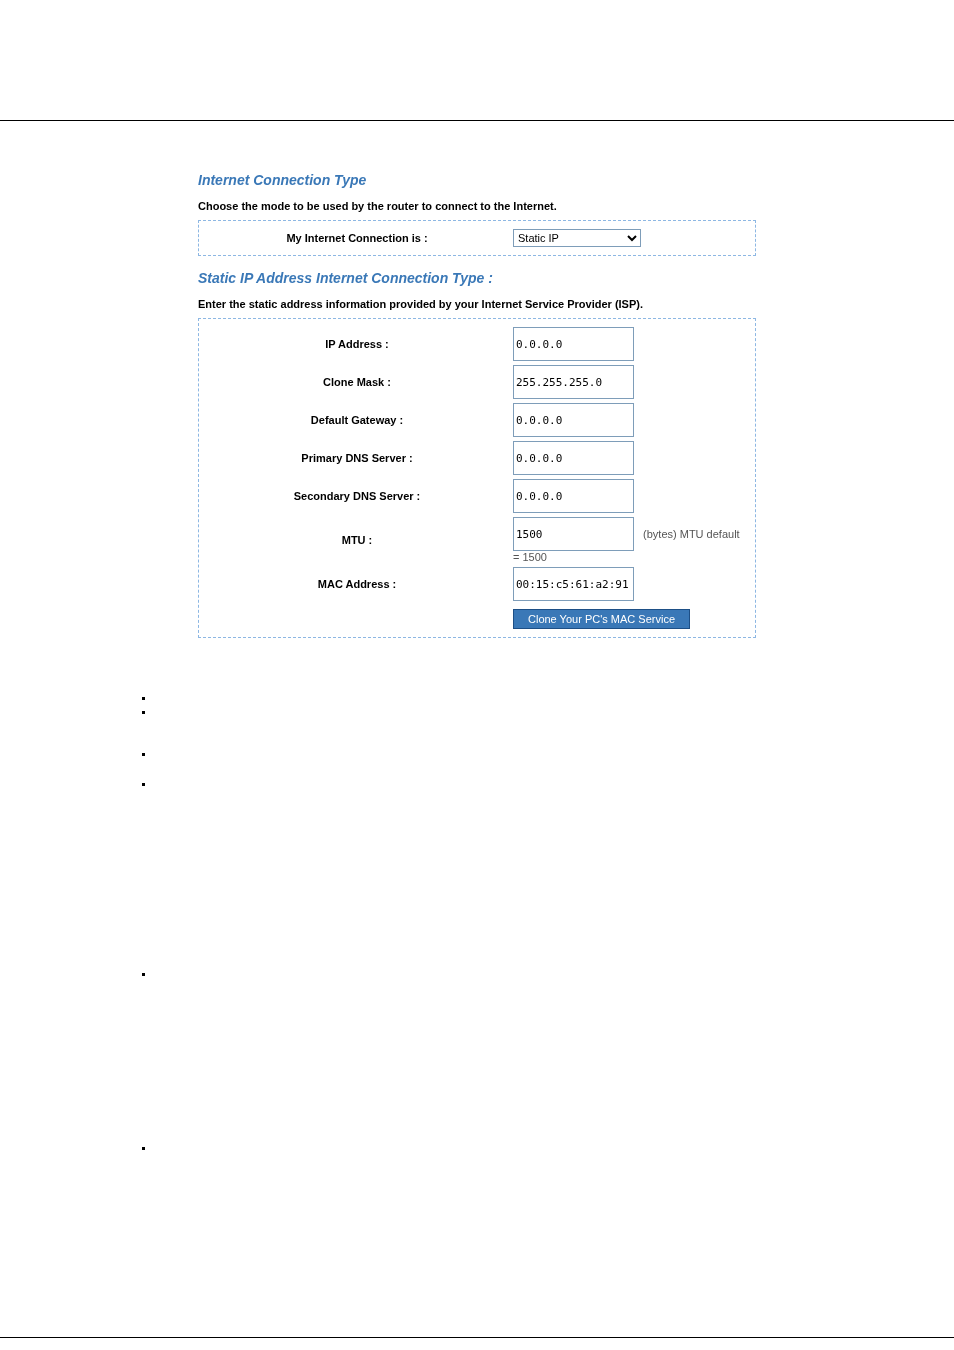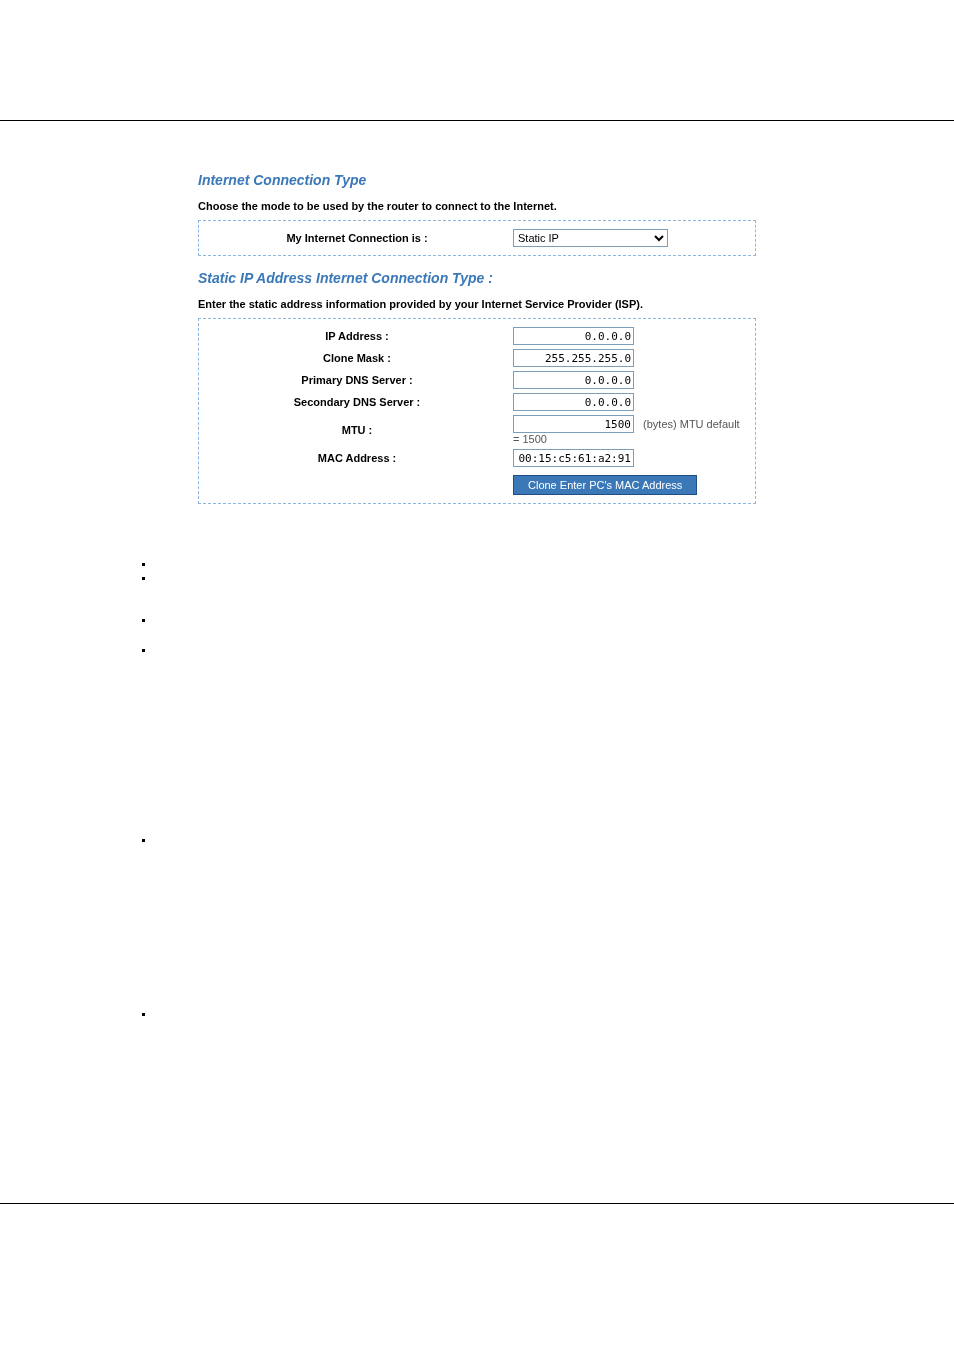--- a/index.html
+++ b/index.html
@@ -6,22 +6,22 @@
 .page{width:954px;margin:0 auto;position:relative;}
 hr.rule{border:none;border-top:1.5px solid #000;margin:0;}
 .content{padding:40px 132px 20px 132px;}
 .panel{padding:5px 66px 15px 66px;}
 h2.sect{color:#3a78b7;font-size:14px;font-weight:bold;margin:6px 0 12px 0;font-style:italic;}
 p.prompt{color:#000;font-weight:bold;font-size:11px;margin:4px 0 8px 0;}
 .dashbox{border:1px dashed #8db7e3;padding:6px 8px 6px 8px;margin-bottom:14px;}
 table.form{width:100%;border-collapse:collapse;font-size:11px;}
 table.form td.lbl{width:300px;text-align:center;font-weight:bold;padding:2px 6px 2px 0;white-space:nowrap;}
 table.form td.fld{padding:2px 0;}
-input.txt{font-family:monospace;font-size:11px;height:16px;border:1px solid #7e9db9;background:#fff;padding:0 2px;width:115px;text-align:right;}
-select.sel{font-family:Arial;font-size:11px;height:18px;border:1px solid #7e9db9;background:#fff;width:155px;}
+input.txt{font-family:monospace;font-size:11px;height:16px;border:1px solid #7e9db9;background:#fff;padding:8px 2px;width:115px;}
+select.sel{font-family:Arial;font-size:11px;height:18px;border:1px solid #7e9db9;background:#fff;width:128px;}
 .sel-hi{background:#2a5db0;color:#fff;}
 .afterfld{color:#555;font-size:11px;padding-left:6px;}
 .clonebtn{display:inline-block;background:#3a78b7;border:1px solid #1d4f86;color:#fff;font-size:11px;padding:3px 14px;margin-top:4px;}
 .bullets{margin:25px 0 25px 10px;padding:0;list-style:none;}
 .bullets li{position:relative;padding-left:12px;margin:0;line-height:14px;}
 .bullets li::before{content:"";position:absolute;left:0;top:5px;width:3px;height:3px;background:#000;}
 .sp1{height:14px;}
 .sp2{height:30px;}
 .sp3{height:42px;}
 .sp4{height:64px;}
@@ -61,20 +61,24 @@
           <tbody>
               <tr>
             <td class="lbl">IP Address :</td>
             <td class="fld"><input class="txt" value="0.0.0.0" style=""></td>
           </tr>
           <tr>
             <td class="lbl">Clone Mask :</td>
             <td class="fld"><input class="txt" value="255.255.255.0" style=""></td>
           </tr>
           <tr>
+            <td class="lbl">Default Gateway :</td>
+            <td class="fld"><input class="txt" value="0.0.0.0" style=""></td>
+          </tr>
+          <tr>
             <td class="lbl">Primary DNS Server :</td>
             <td class="fld"><input class="txt" value="0.0.0.0" style=""></td>
           </tr>
           <tr>
             <td class="lbl">Secondary DNS Server :</td>
             <td class="fld"><input class="txt" value="0.0.0.0" style=""></td>
           </tr>
           <tr>
             <td class="lbl">MTU :</td>
             <td class="fld">
@@ -82,21 +86,21 @@
               <span class="afterfld">(bytes) MTU default = 1500</span>
             </td>
           </tr>
           <tr>
             <td class="lbl">MAC Address :</td>
             <td class="fld"><input class="txt" value="00:15:c5:61:a2:91" style=""></td>
           </tr>
           <tr>
             <td></td>
             <td class="fld">
-              <span class="clonebtn">Clone Enter PC's MAC Address</span>
+              <span class="clonebtn">Clone Your PC's MAC Service</span>
             </td>
           </tr>
         </tbody>
           </table>
       </div>
     </div>
 
     <ul class="bullets">
       <li></li>
       <li class="sp1"></li>

